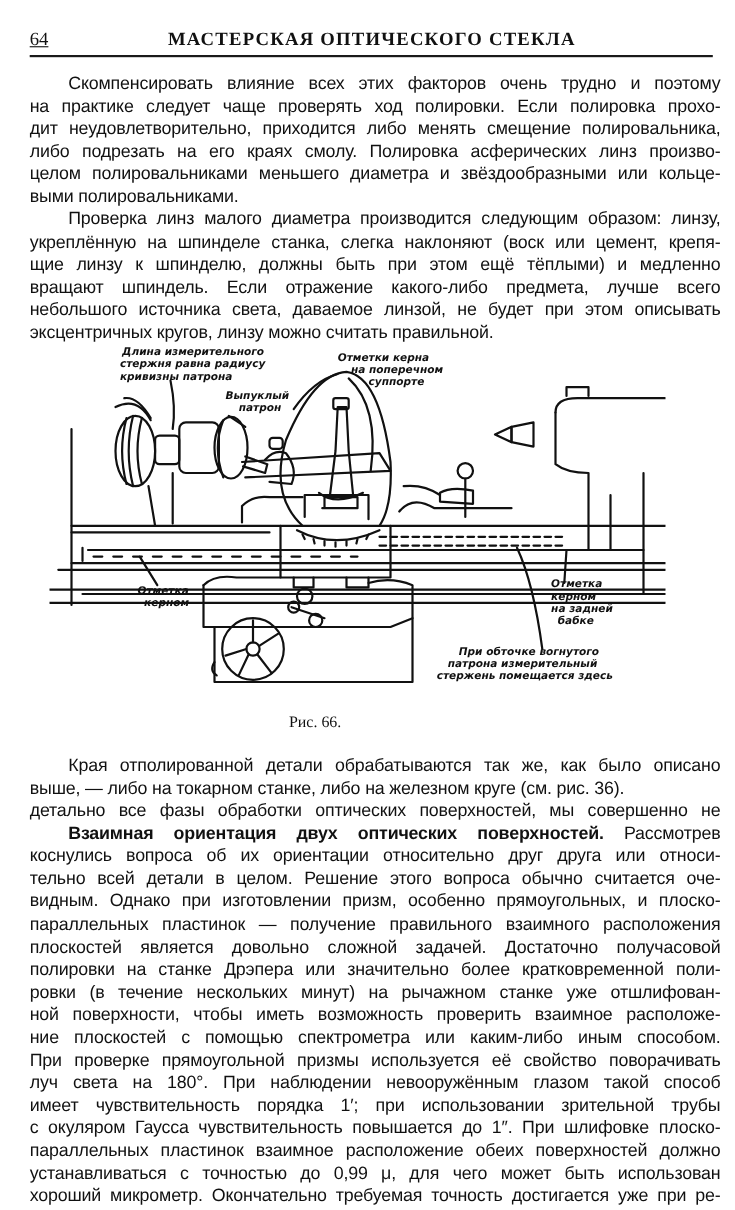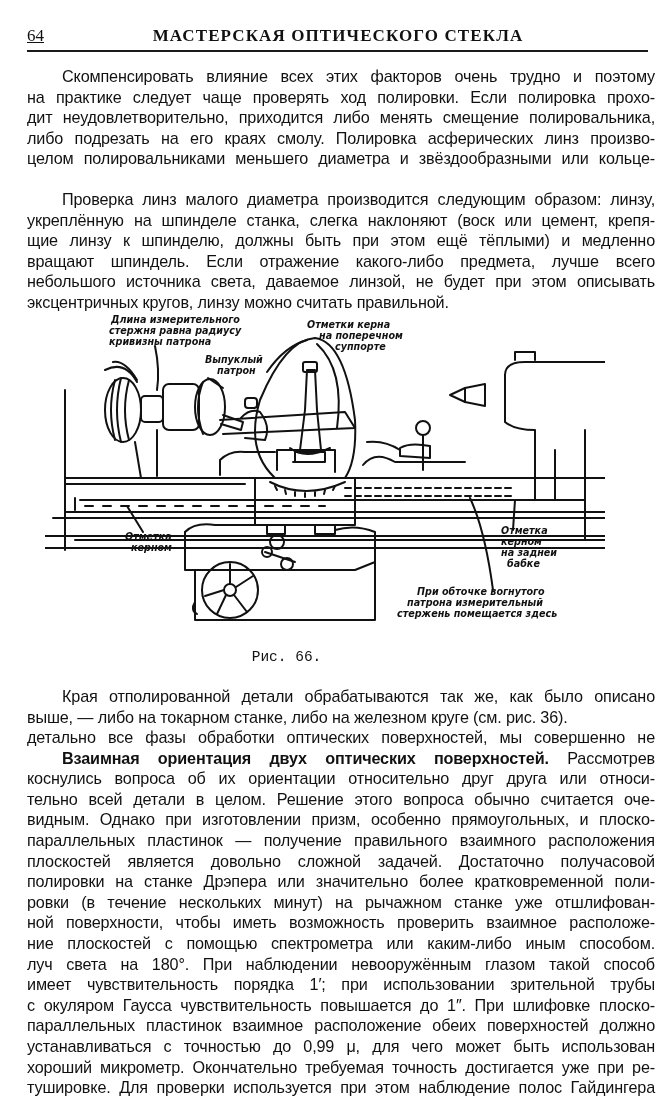--- a/index.html
+++ b/index.html
@@ -95,40 +95,41 @@
       font-weight: bold;
       font-size: 9.6px;
       fill: #111;
     }
     .caption {
       position: absolute;
       left: 0;
       width: 573px;
       top: 648px;
       text-align: center;
-      font-family: Liberation Mono, monospace;
+      font-family: Liberation Serif, serif;
       font-size: 14.5px;
       line-height: 18px;
     }
   </style>
 </head>
 <body>
 
 <div class="page-header">
   <span class="page-number">64</span>
   <span class="running-title">Мастерская оптического стекла</span>
 </div>
 <div class="header-rule"></div>
 
 <div class="text-block" style="top:66px;">
   <span class="line indent">Скомпенсировать влияние всех этих факторов очень трудно и поэтому</span>
   <span class="line">на практике следует чаще проверять ход полировки. Если полировка прохо-</span>
   <span class="line">дит неудовлетворительно, приходится либо менять смещение полировальника,</span>
   <span class="line">либо подрезать на его краях смолу. Полировка асферических линз произво-</span>
   <span class="line">целом полировальниками меньшего диаметра и звёздообразными или кольце-</span>
+  <span class="line last">выми полировальниками.</span>
 </div>
 
 <div class="text-block" style="top:189px;">
   <span class="line indent">Проверка линз малого диаметра производится следующим образом: линзу,</span>
   <span class="line">укреплённую на шпинделе станка, слегка наклоняют (воск или цемент, крепя-</span>
   <span class="line">щие линзу к шпинделю, должны быть при этом ещё тёплыми) и медленно</span>
   <span class="line">вращают шпиндель. Если отражение какого-либо предмета, лучше всего</span>
   <span class="line">небольшого источника света, даваемое линзой, не будет при этом описывать</span>
   <span class="line last">эксцентричных кругов, линзу можно считать правильной.</span>
 </div>
@@ -258,20 +259,21 @@
   <span class="line indent"><span class="bold">Взаимная ориентация двух оптических поверхностей.</span> <span>Рассмотрев</span></span>
   <span class="line">коснулись вопроса об их ориентации относительно друг друга или относи-</span>
   <span class="line">тельно всей детали в целом. Решение этого вопроса обычно считается оче-</span>
   <span class="line">видным. Однако при изготовлении призм, особенно прямоугольных, и плоско-</span>
   <span class="line">параллельных пластинок — получение правильного взаимного расположения</span>
   <span class="line">плоскостей является довольно сложной задачей. Достаточно получасовой</span>
   <span class="line">полировки на станке Дрэпера или значительно более кратковременной поли-</span>
   <span class="line">ровки (в течение нескольких минут) на рычажном станке уже отшлифован-</span>
   <span class="line">ной поверхности, чтобы иметь возможность проверить взаимное расположе-</span>
   <span class="line">ние плоскостей с помощью спектрометра или каким-либо иным способом.</span>
+  <span class="line">При проверке прямоугольной призмы используется её свойство поворачивать</span>
   <span class="line">луч света на 180°. При наблюдении невооружённым глазом такой способ</span>
   <span class="line">имеет чувствительность порядка 1′; при использовании зрительной трубы</span>
   <span class="line">с окуляром Гаусса чувствительность повышается до 1″. При шлифовке плоско-</span>
   <span class="line">параллельных пластинок взаимное расположение обеих поверхностей должно</span>
   <span class="line">устанавливаться с точностью до 0,99 μ, для чего может быть использован</span>
   <span class="line">хороший микрометр. Окончательно требуемая точность достигается уже при ре-</span>
   <span class="line">тушировке. Для проверки используется при этом наблюдение полос Гайдингера</span>
 </div>
 
 </body></html>

